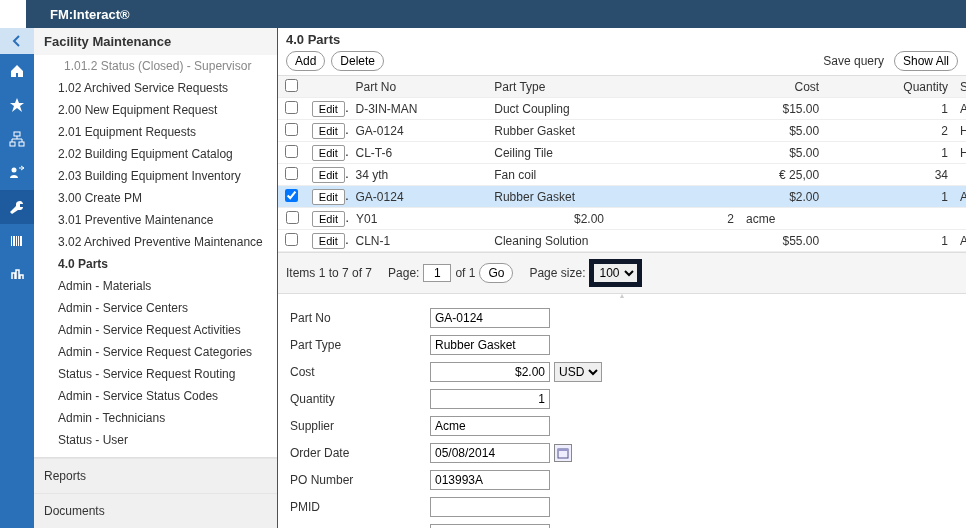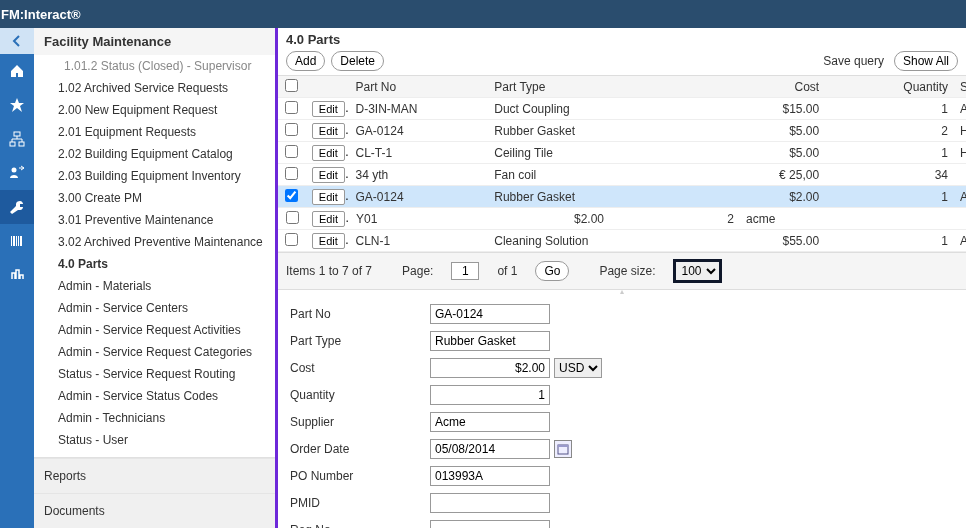--- a/index.html
+++ b/index.html
@@ -1,23 +1,23 @@
 <!DOCTYPE html>
 <html><head>
 <meta charset="utf-8">
 <style>
 * { box-sizing: border-box; margin: 0; padding: 0; }
 body { font-family: Arial, sans-serif; font-size: 12px; color: #333; background: #fff; width: 966px; height: 528px; overflow: hidden; }
-.app-header { background: #2a4d6e; color: #fff; height: 28px; display: flex; align-items: center; padding: 0 1px; font-size: 13px; font-weight: bold; }
+.app-header { background: #2a4d6e; color: #fff; height: 28px; display: flex; align-items: center; padding: 0 24px; font-size: 13px; font-weight: bold; margin-left: 26px; }
 .main-layout { display: flex; height: calc(100% - 28px); }
 .icon-bar { width: 34px; background: #2a70b8; display: flex; flex-direction: column; align-items: center; }
 .icon-bar .back-btn { background: #d0e3f5; width: 100%; height: 26px; display: flex; align-items: center; justify-content: center; color: #2a70b8; font-size: 14px; cursor: pointer; }
 .icon-bar .icon-item { width: 100%; height: 34px; display: flex; align-items: center; justify-content: center; color: #fff; font-size: 15px; cursor: pointer; }
 .icon-bar .icon-item.active { background: #1e5a9e; }
-.sidebar { width: 244px; background: #fff; border-right: 3px solid #6d28d9; overflow: hidden; display: flex; flex-direction: column; }
+.sidebar { width: 244px; background: #fff; border-right: 1px solid #6d28d9; overflow: hidden; display: flex; flex-direction: column; }
 .sidebar-header { font-weight: bold; padding: 6px 10px; font-size: 13px; background: #f5f5f5; }
 .tree { flex: 1; overflow-y: auto; font-size: 12px; }
 .tree-item { padding: 4px 8px 4px 24px; cursor: pointer; white-space: nowrap; color: #333; }
 .tree-item.current { font-weight: bold; }
 .sidebar-bottom { border-top: 1px solid #e0e0e0; }
 .sidebar-bottom .itm { padding: 10px 10px; background: #f0f0f0; border-top: 1px solid #e5e5e5; cursor: pointer; color:#333; }
 .content { flex: 1; display: flex; flex-direction: column; overflow: hidden; }
 .content-title { font-weight: bold; padding: 4px 8px; font-size: 13px; }
 .toolbar { display: flex; align-items: center; padding: 0 8px 4px; gap: 6px; }
 .btn { background: #fff; border: 1px solid #999; padding: 2px 8px; font-size: 12px; cursor: pointer; border-radius: 10px; }
@@ -30,23 +30,23 @@
 .grid-row.selected { background: #cfe6fb; }
 .cell { padding: 0 6px; overflow: hidden; white-space: nowrap; text-overflow: ellipsis; }
 .col-chk { width: 28px; text-align: center; }
 .col-edit { width: 44px; }
 .col-partno { width: 140px; }
 .col-type { width: 220px; }
 .col-cost { width: 120px; text-align: right; }
 .col-qty { width: 130px; text-align: right; }
 .col-supplier { flex: 1; }
 .edit-btn { background: #fff; border: 1px solid #999; padding: 1px 6px; font-size: 11px; cursor: pointer; border-radius: 2px; }
-.pager { display: flex; align-items: center; gap: 18px; padding: 6px 8px; font-size: 12px; background: #f5f5f5; border-bottom: 1px solid #ddd; }
+.pager { display: flex; align-items: center; gap: 4px; padding: 6px 8px; font-size: 12px; background: #f5f5f5; border-bottom: 1px solid #ddd; }
 .pager input[type="text"] { width: 28px; text-align: center; border: 1px solid #999; padding: 1px; font-size: 12px; }
-.pager select { border: 3px solid #0f172a; font-size: 12px; padding: 1px; }
+.pager select { border: 5px solid #0f172a; font-size: 12px; padding: 1px; }
 .detail-form { padding: 10px 12px; overflow: hidden; }
 .form-row { display: flex; align-items: center; margin-bottom: 5px; height: 22px; }
 .form-label { width: 140px; font-size: 12px; color: #333; }
 .form-input { width: 120px; border: 1px solid #999; padding: 2px 4px; font-size: 12px; height: 20px; }
 .form-input.wide { width: 120px; }
 .form-input.num { text-align: right; }
 .currency-select { border: 1px solid #999; font-size: 12px; height: 20px; margin-left: 4px; }
 .cal-icon { display: inline-flex; width: 18px; height: 18px; margin-left: 4px; align-items: center; justify-content: center; border: 1px solid #888; background: #eef; font-size: 10px; cursor: pointer; }
 .chk { cursor: pointer; }
 .drag-handle { height: 3px; background: transparent; text-align:center; color:#ccc; font-size:8px; line-height:3px; }
@@ -175,21 +175,21 @@
             <div class="cell col-edit"><button class="edit-btn">Edit</button></div>
             <div class="cell col-partno">GA-0124</div>
             <div class="cell col-type">Rubber Gasket</div>
             <div class="cell col-cost">$5.00</div>
             <div class="cell col-qty">2</div>
             <div class="cell col-supplier">Home Depot</div>
           </div>
           <div class="grid-row">
             <div class="cell col-chk"><input type="checkbox" class="chk" style=""></div>
             <div class="cell col-edit"><button class="edit-btn">Edit</button></div>
-            <div class="cell col-partno">CL-T-1</div>
+            <div class="cell col-partno">CL-T-6</div>
             <div class="cell col-type">Ceiling Tile</div>
             <div class="cell col-cost">$5.00</div>
             <div class="cell col-qty">1</div>
             <div class="cell col-supplier">Home Depot</div>
           </div>
           <div class="grid-row">
             <div class="cell col-chk"><input type="checkbox" class="chk" style=""></div>
             <div class="cell col-edit"><button class="edit-btn">Edit</button></div>
             <div class="cell col-partno">34 yth</div>
             <div class="cell col-type">Fan coil</div>

